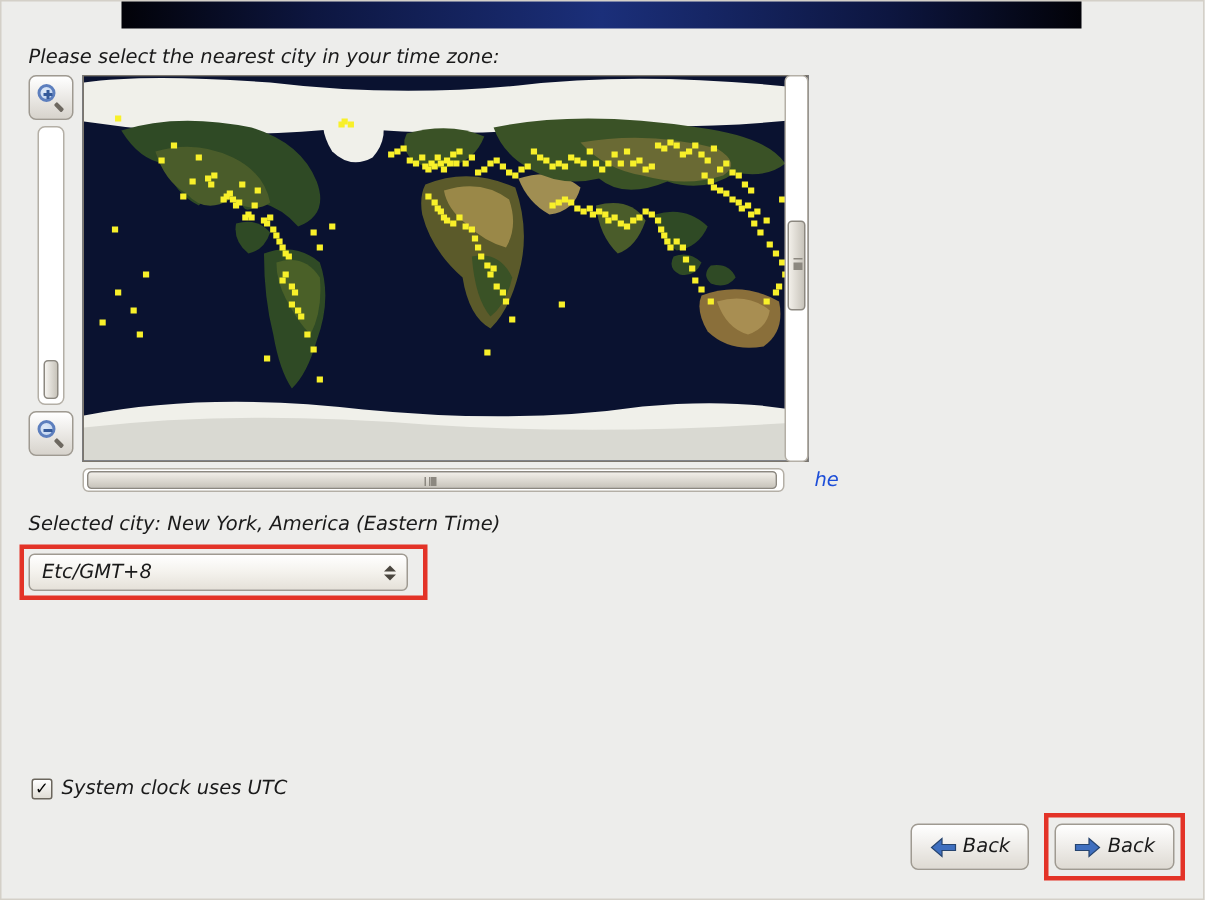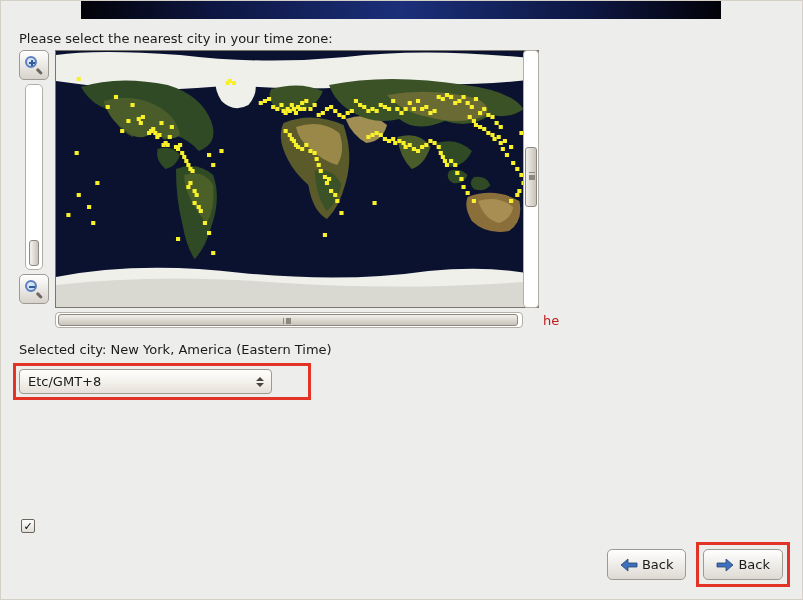--- a/index.html
+++ b/index.html
@@ -22,20 +22,21 @@
     height: 18px;
     background: linear-gradient(90deg, #020208 0%, #0d1640 20%, #1b2f7a 50%, #0d1640 80%, #020208 100%);
   }
   .page {
     position: absolute;
     left: 0;
     top: 18px;
     right: 0;
     bottom: 0;
     padding: 10px 14px 10px 14px;
+    font-style: italic;
   }
   .prompt {
     margin: 2px 0 4px 4px;
     font-size: 13px;
   }
   .map-area {
     position: relative;
     width: 520px;
     height: 280px;
     margin-left: 4px;
@@ -144,31 +145,31 @@
     top: 3px; left: 224px;
     height: 6px; width: 2px;
     border-left: 1px solid #8c8880;
     border-right: 1px solid #8c8880;
     box-shadow: 4px 0 0 #8c8880;
   }
   .ghost-text {
     position: absolute;
     left: 524px;
     top: 263px;
-    color: #b91c1c;
+    color: #1d4ed8;
     font-size: 13px;
   }
   .selected-city {
     margin: 12px 0 6px 4px;
     font-size: 13px;
   }
   .combo-wrap {
     position: relative;
     margin-left: -2px;
-    width: 298px;
+    width: 272px;
     padding: 3px;
     border: 3px solid #e33327;
   }
   .combobox {
     width: 253px;
     height: 25px;
     border: 1px solid #9f9a91;
     border-radius: 4px;
     background: linear-gradient(#ffffff 0%, #f4f2ed 50%, #e5e1d9 100%);
     display: flex;
@@ -546,20 +547,21 @@
       <span>Etc/GMT+8</span>
       <span class="spin-arrows">
         <span class="tri-up"></span>
           <span class="tri-dn"></span>
       </span>
     </div>
   </div>
 
   <div class="utc-row">
     <div class="checkbox">✓</div>
+    <span>System clock uses UTC</span>
   </div>
 
   <div class="nav-btns">
     <div class="btn">
       <svg width="18" height="14" viewBox="0 0 18 14">
         <path d="M8,1 L1,7 L8,13 L8,9 L17,9 L17,5 L8,5 Z" fill="#3f6fbf" stroke="#26446f" stroke-width="0.8"></path>
       </svg>
       <span>Back</span>
     </div>
     <div class="next-wrap">

